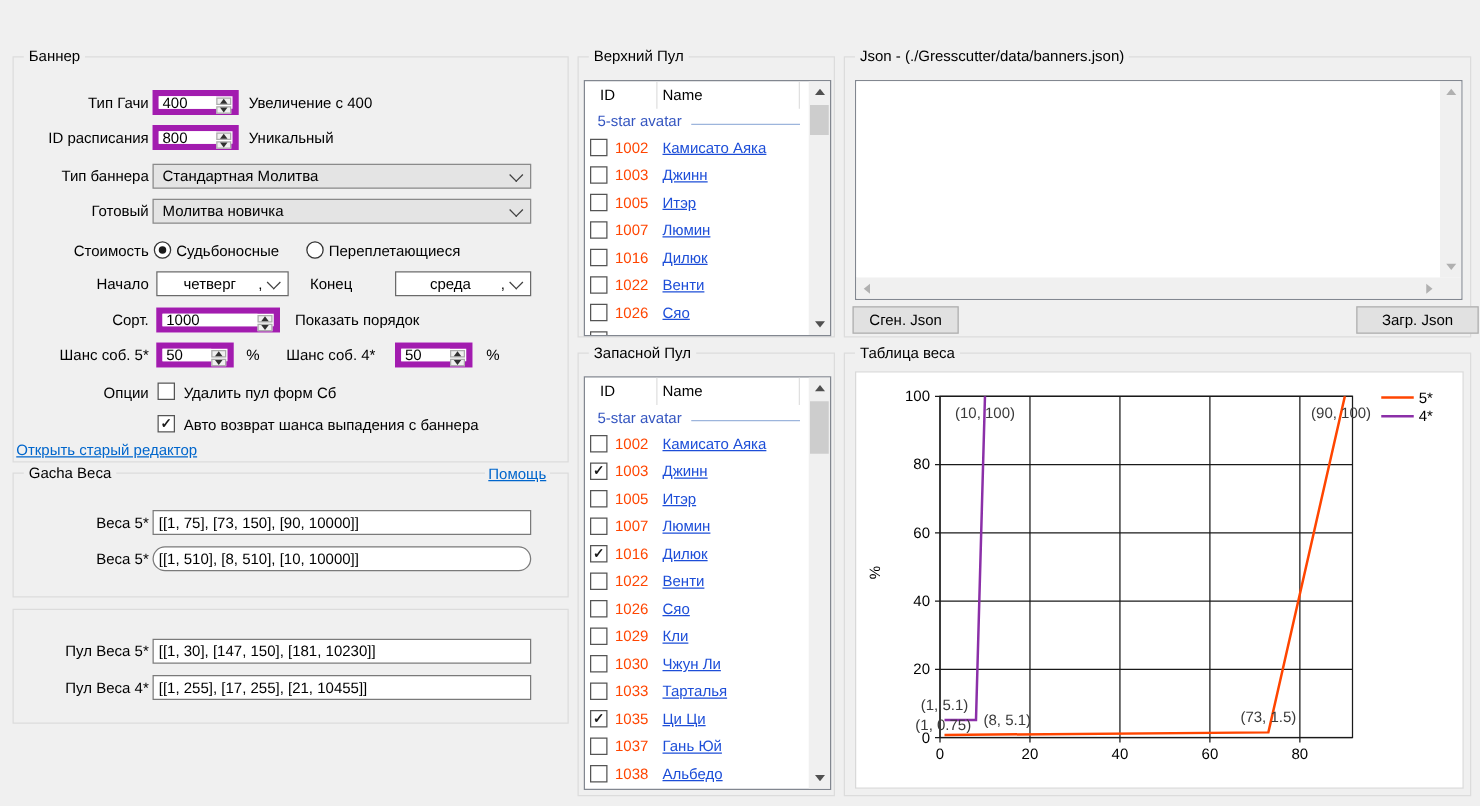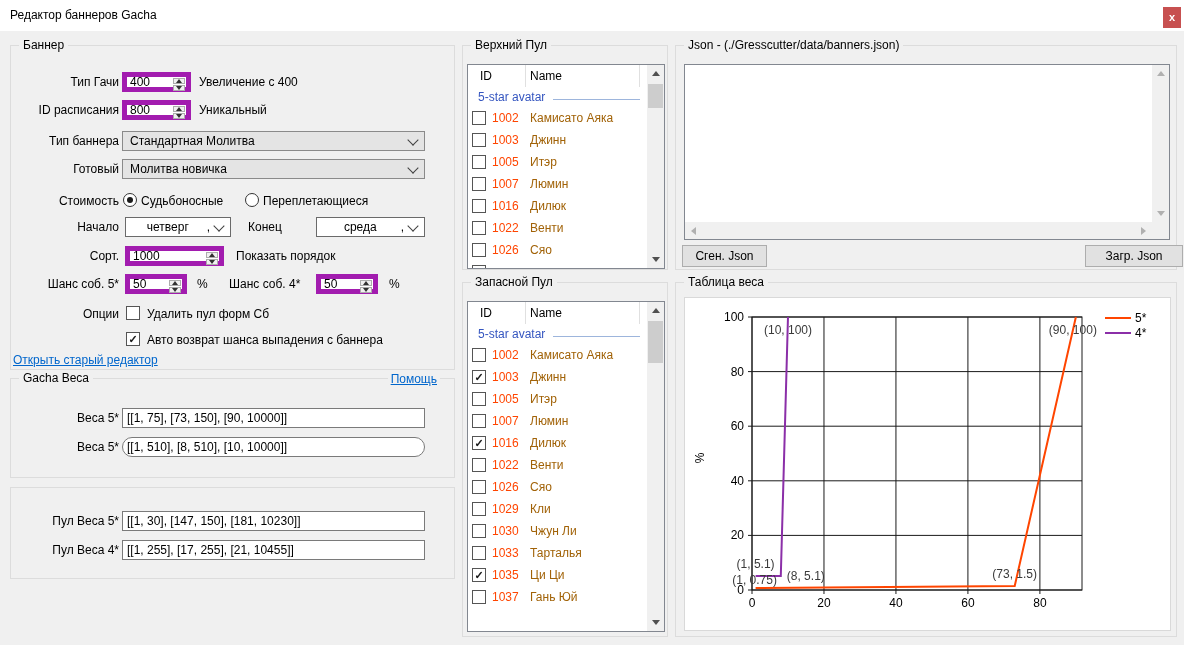--- a/index.html
+++ b/index.html
@@ -43,21 +43,21 @@
   .lh-div{position:absolute;top:0;width:1px;height:22px;background:#E0E0E0;}
   .lgroup{position:relative;height:20px;}
   .lg-text{position:absolute;left:10px;top:3px;color:#3556C0;}
   .lg-line{position:absolute;top:12px;height:1px;background:#9DB5DC;}
   .lrow{position:relative;height:22px;}
   .lrow.partial{height:8px;overflow:hidden;}
   .cbx{position:absolute;left:4px;top:4px;width:12px;height:12px;border:1px solid #555;background:#fff;
     font-size:11px;line-height:12px;text-align:center;color:#1a1a1a;}
   .cbx.on::after{content:'✓';font-weight:bold;}
   .rid{position:absolute;left:24px;top:4px;color:#FF4500;}
-  .rname{position:absolute;left:62px;top:4px;color:#a16207;}
+  .rname{position:absolute;left:62px;top:4px;color:#1d4ed8;text-decoration:underline;}
   .vscroll{position:absolute;right:0;top:0;bottom:0;width:17px;background:#F0F0F0;}
   .sarrow{position:absolute;left:0;width:17px;height:17px;display:flex;align-items:center;justify-content:center;}
   .sthumb{position:absolute;left:1px;width:15px;background:#CDCDCD;}
   .tri-up{width:0;height:0;border-left:4px solid transparent;border-right:4px solid transparent;border-bottom:5px solid #505050;}
   .tri-down{width:0;height:0;border-left:4px solid transparent;border-right:4px solid transparent;border-top:5px solid #505050;}
   .tri-left{width:0;height:0;border-top:4px solid transparent;border-bottom:4px solid transparent;border-right:5px solid #B0B0B0;}
   .tri-right{width:0;height:0;border-top:4px solid transparent;border-bottom:4px solid transparent;border-left:5px solid #B0B0B0;}
   .dim .tri-up{border-bottom-color:#B0B0B0;}
   .dim .tri-down{border-top-color:#B0B0B0;}
   .spinbtn .tri-up{border-left-width:3px;border-right-width:3px;border-bottom-width:4px;border-bottom-color:#303030;}
@@ -68,24 +68,20 @@
   .hscroll{position:absolute;left:0;right:17px;bottom:0;height:17px;background:#F0F0F0;}
   .scorner{position:absolute;right:0;bottom:0;width:17px;height:17px;background:#F0F0F0;}
   .chart-panel{position:absolute;background:#fff;border:1px solid #D9D9D9;box-sizing:border-box;}
   .ctick{font-family:"Liberation Sans",sans-serif;font-size:12px;fill:#000;}
   .cann{font-family:"Liberation Sans",sans-serif;font-size:12px;fill:#3A3A3A;}
 </style>
 </head>
 <body>
 
 <div id="window">
-  <div class="titlebar">
-    <span class="title-text">Редактор баннеров Gacha</span>
-    <div class="close-btn">x</div>
-  </div>
 
   <div class="group" style="left:10px;top:45px;width:445px;height:325px">
     <span class="glabel">Баннер</span>
 
     <span class="rlabel" style="left:0;top:29px;width:108px">Тип Гачи</span>
     <div class="numwrap" style="left:111px;top:26px;width:69px">
       <input class="numfield" value="400" style="">
       <div class="spincol">
         <div class="spinbtn">
             <span class="tri-up"></span>
@@ -344,20 +340,25 @@
           </div>
           <div class="lrow">
             <span class="cbx on"></span>
             <span class="rid">1035</span>
             <span class="rname">Ци Ци</span>
           </div>
           <div class="lrow">
             <span class="cbx"></span>
             <span class="rid">1037</span>
             <span class="rname">Гань Юй</span>
+          </div>
+          <div class="lrow">
+            <span class="cbx"></span>
+            <span class="rid">1038</span>
+            <span class="rname">Альбедо</span>
           </div>
         </div>
       <div class="vscroll">
         <div class="sarrow" style="top:0">
             <span class="tri-up"></span>
           </div>
         <div class="sthumb" style="top:19px;height:42px"></div>
         <div class="sarrow" style="bottom:0">
             <span class="tri-down"></span>
           </div>

